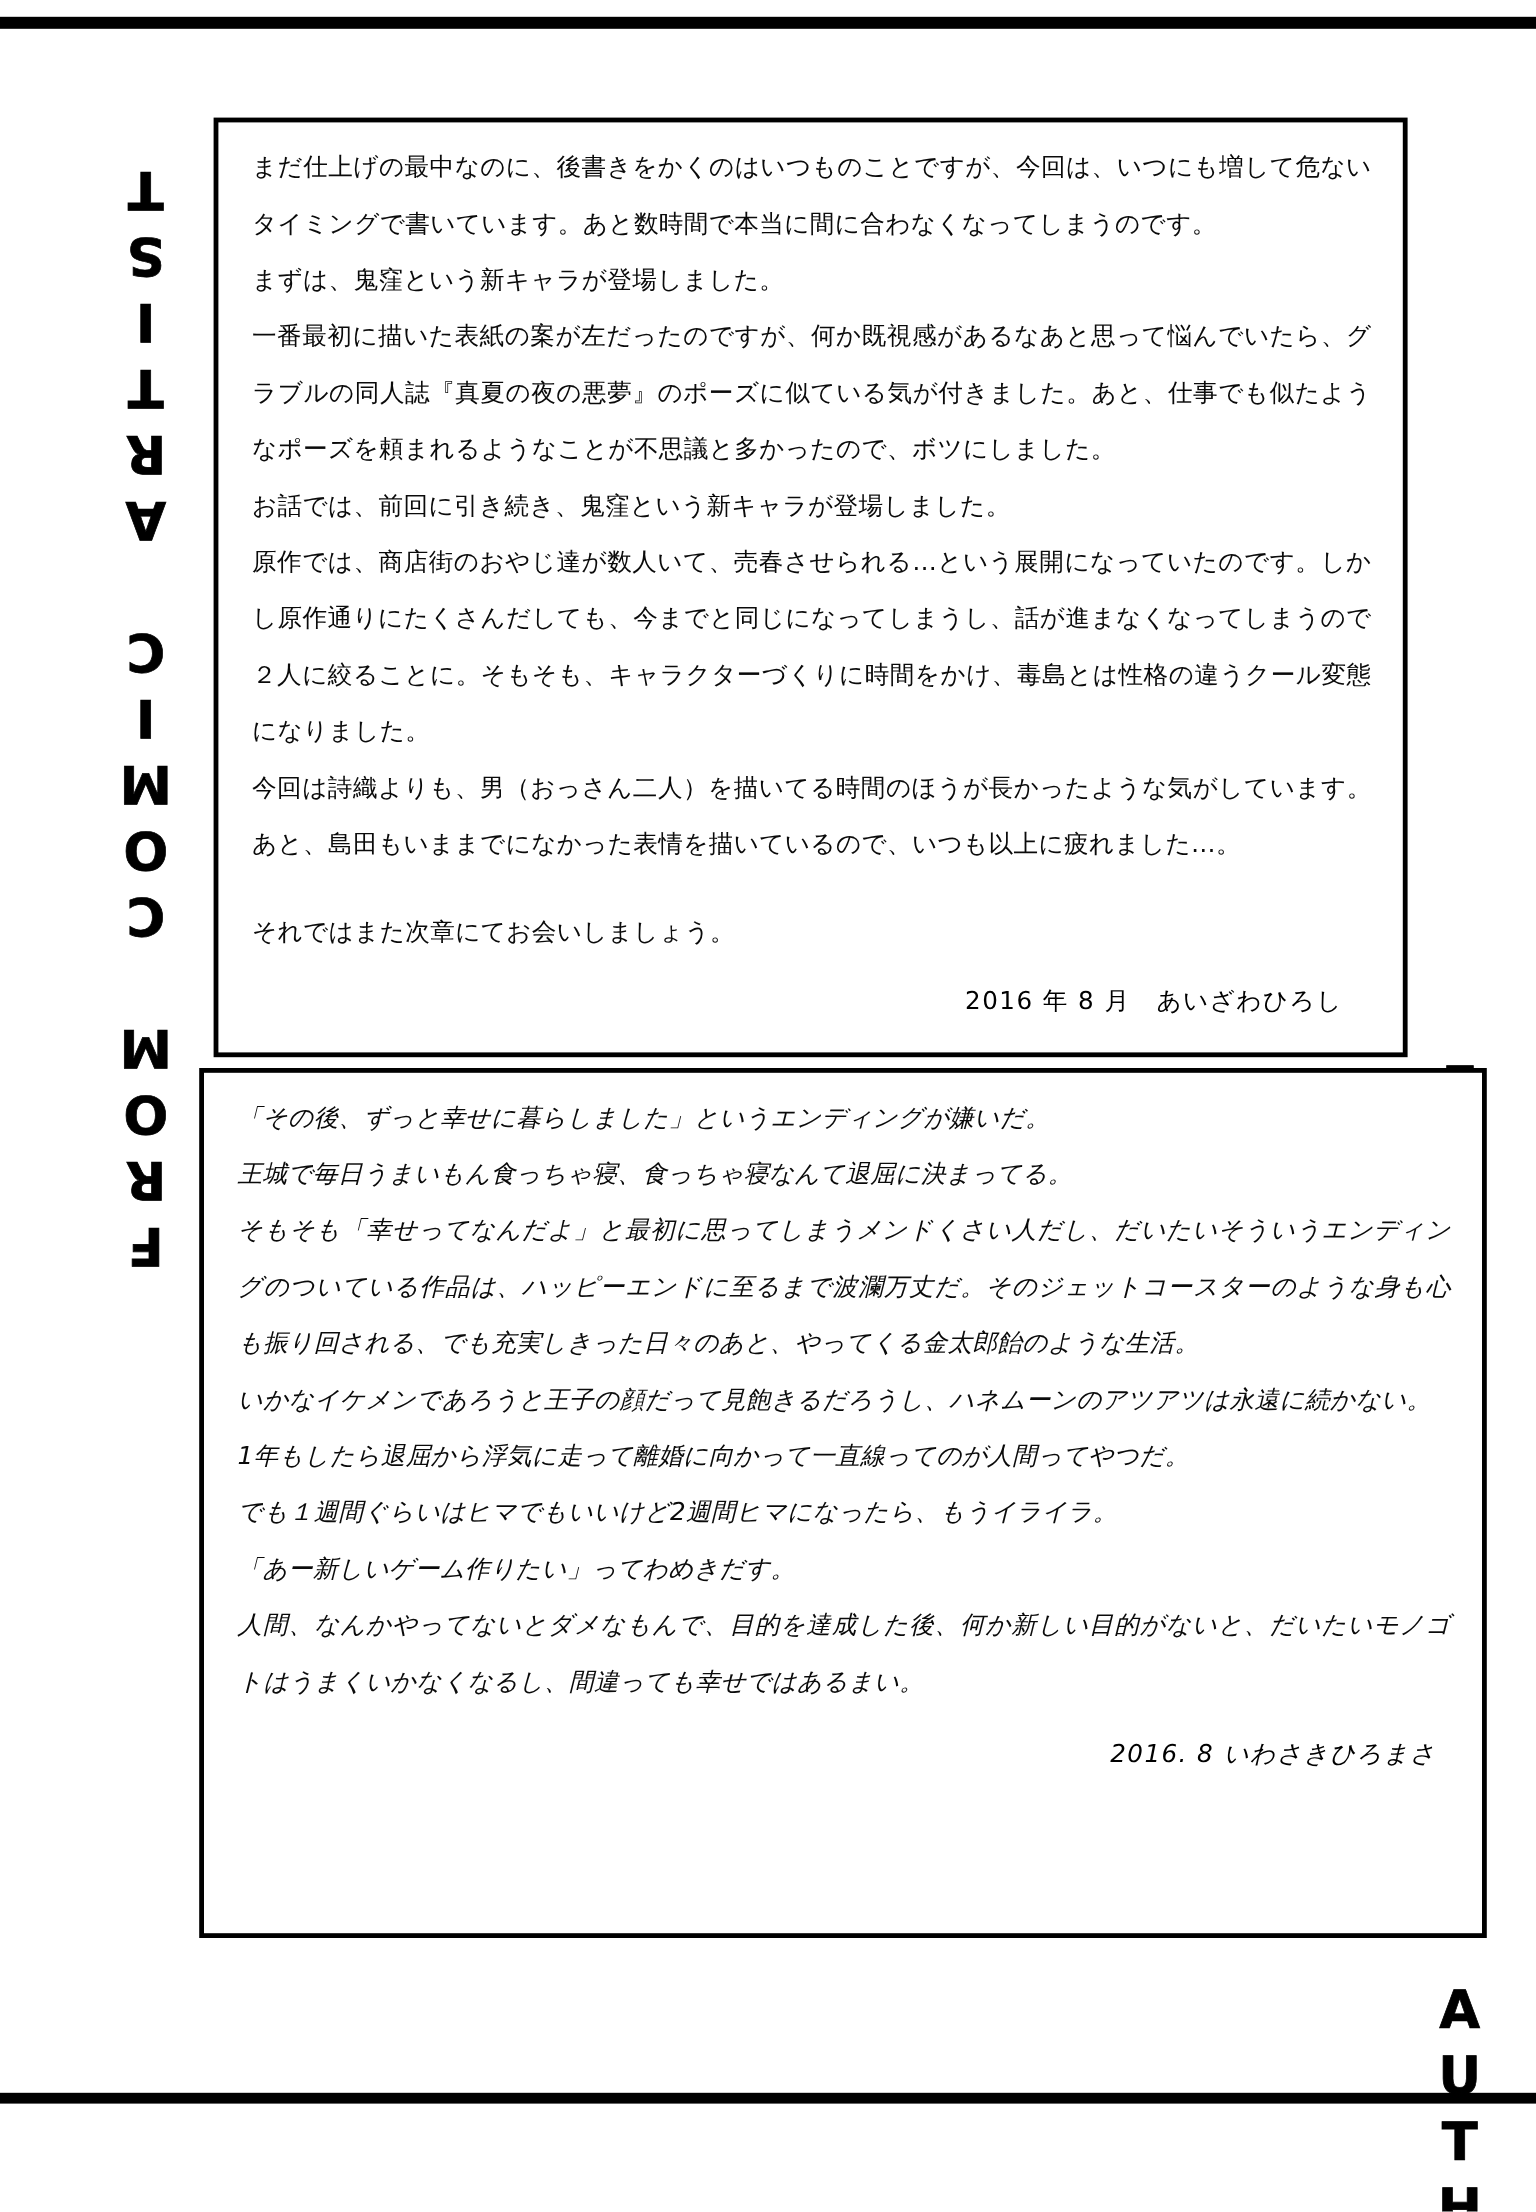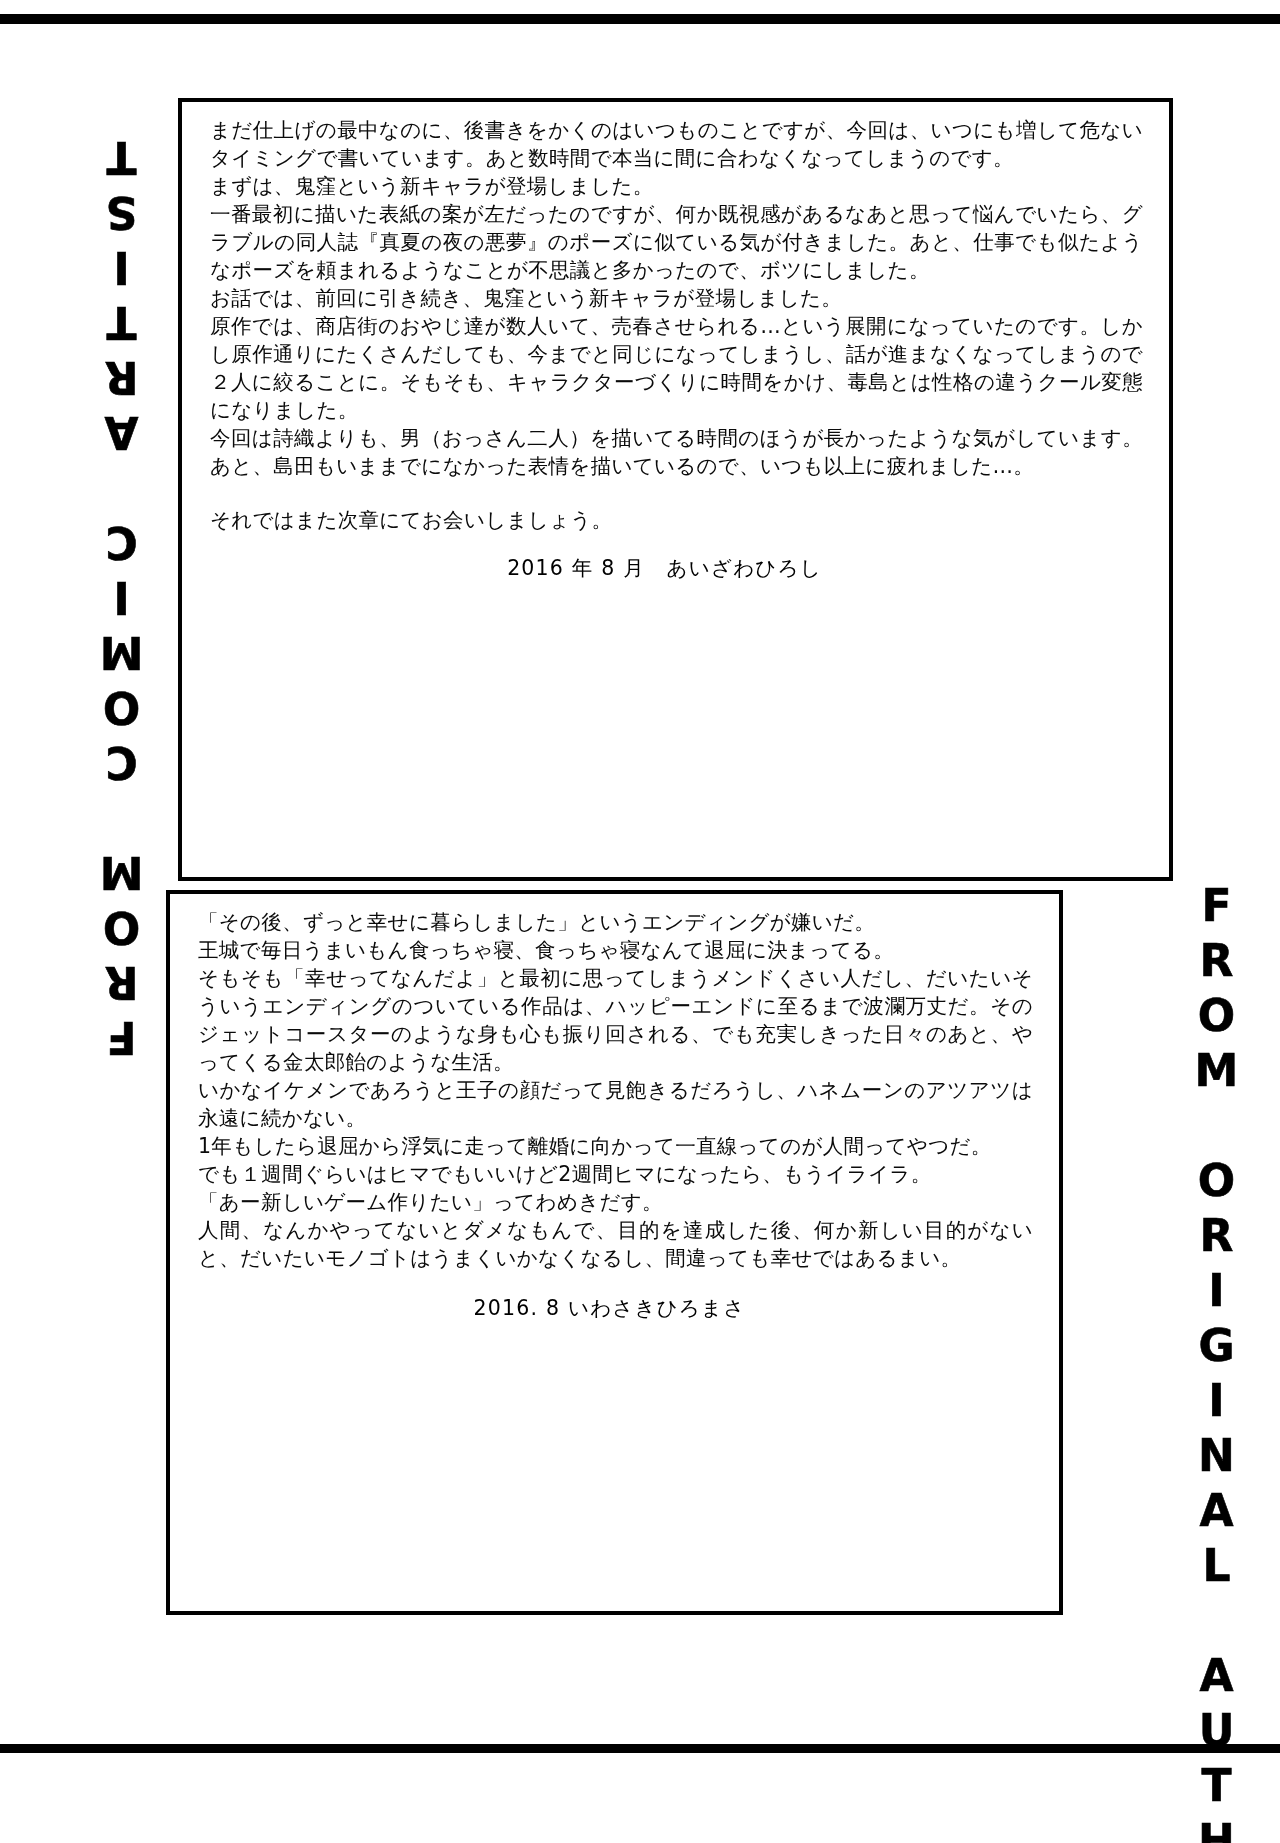--- a/index.html
+++ b/index.html
@@ -67,48 +67,49 @@
   }
   .panel-comic {
     left: 178px;
     top: 98px;
     width: 995px;
     height: 783px;
   }
   .panel-author {
     left: 166px;
     top: 890px;
-    width: 897px;
+    width: 1073px;
     height: 725px;
+    font-style: italic;
   }
 
   .panel-inner {
     padding: 14px 26px 10px 28px;
   }
 
   .para {
     font-family: "DejaVu Sans", sans-serif;
     font-size: 20.5px;
-    line-height: 28px;
+    line-height: 47px;
     letter-spacing: 0.3px;
     text-align: justify;
     margin: 0;
     color: #0a0a0a;
   }
   .para + .para { margin-top: 0; }
 
   .spacer {
     height: 26px;
   }
 
   .signature {
     font-family: "DejaVu Sans", sans-serif;
     font-size: 20.5px;
     line-height: 33.5px;
-    text-align: center;
+    text-align: right;
     padding-right: 24px;
     margin-top: 18px;
     letter-spacing: 1.2px;
   }
   .signature-author {
     margin-top: 20px;
     padding-right: 12px;
   }
 
   

